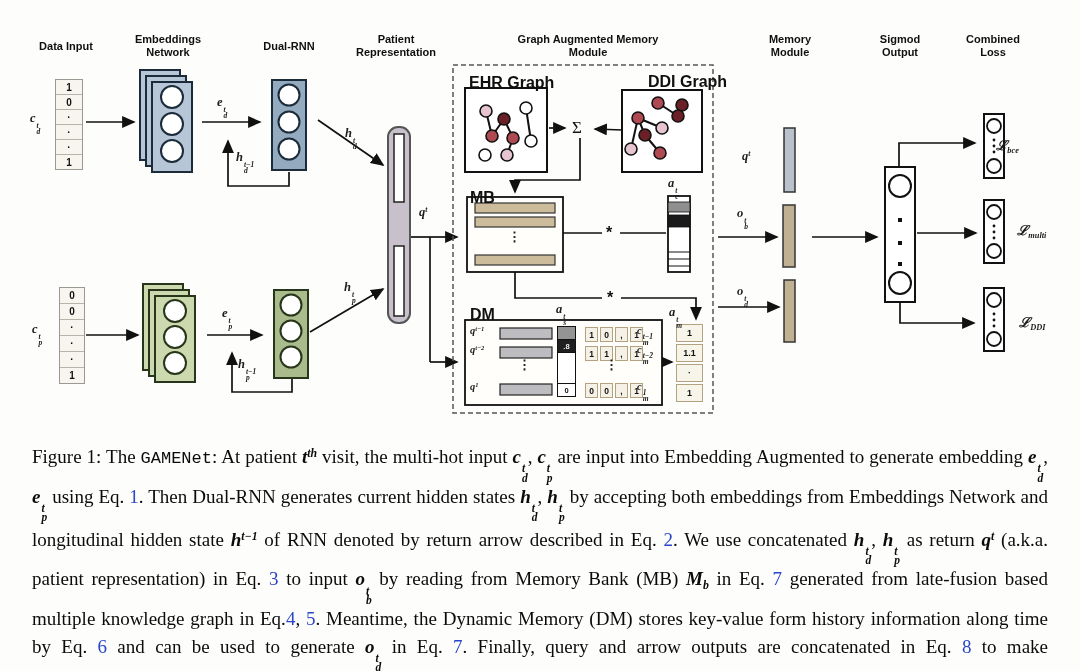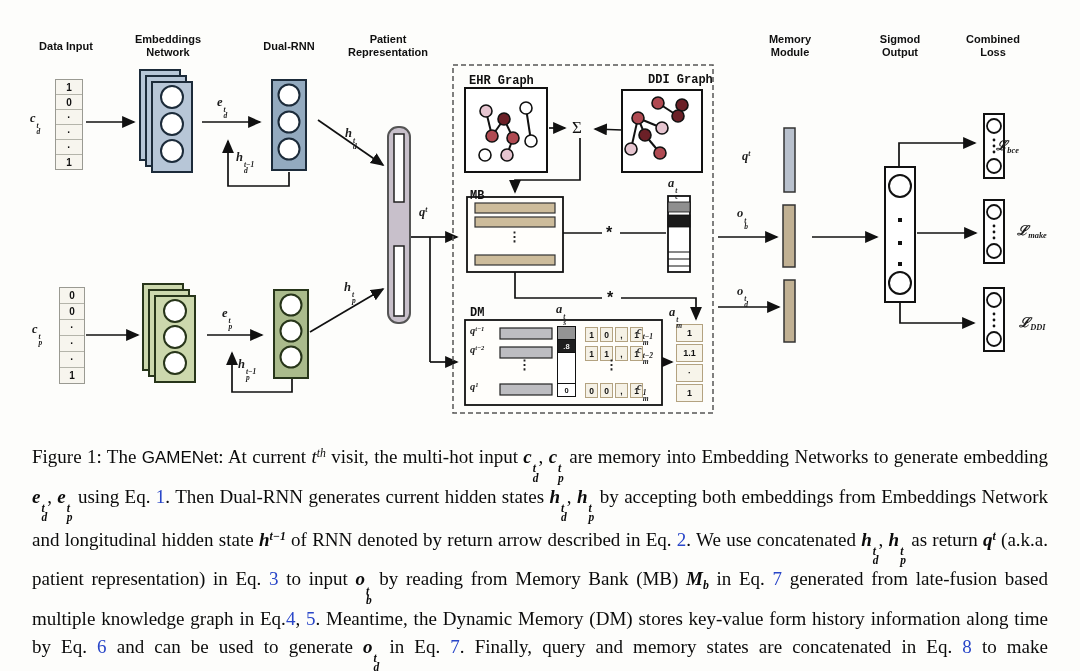--- a/index.html
+++ b/index.html
@@ -1,21 +1,21 @@
 <!DOCTYPE html>
 <html style="--blue-stack: #b7c6d7; --blue-rnn: #93aabf; --green-stack: #ccd8ad; --green-rnn: #aabb8c; --patient-fill: #c8c0cb; --mb-bar: #cdbc9b; --mem-bar: #c1b193; --q-bar: #b9c1cd; --dm-bar: #bdbdc1; --node-dark: #6b2027; --node-red: #b04a52; --node-pink: #e6c5d0; --link-blue: #2946c8; --ink: #111111;"><head>
 <meta charset="utf-8">
 <style>
   html,body{margin:0;padding:0;}
   body{width:1080px;height:671px;background:#fdfdfb;font-family:"Liberation Sans",sans-serif;color:#111;overflow:hidden;}
   .fig{position:relative;width:1080px;height:432px;}
   .fig svg{position:absolute;left:0;top:0;}
   
   .hdr{position:absolute;transform:translateX(-50%);text-align:center;font-weight:bold;font-size:11px;line-height:13px;white-space:pre-line;color:#101010;}
-  .boxlab{position:absolute;font-weight:bold;font-size:12px;color:#101010;font-family:Liberation Mono, monospace;}
+  .boxlab{position:absolute;font-weight:bold;font-size:16px;color:#101010;}
   
   .mlabel{position:absolute;font-family:"Liberation Serif",serif;font-style:italic;font-weight:bold;font-size:12.5px;color:#1c1c1c;white-space:nowrap;}
   .mlabel.small{font-size:10.5px;}
   .mlabel.loss{font-size:13.5px;}
   .ss{display:inline-flex;flex-direction:column;vertical-align:-0.45em;line-height:0.85;margin-left:1px;}
   .mlabel .ss .sp,.mlabel .ss .sb{font-size:7.5px;}
   .sup1{font-size:0.62em;vertical-align:0.5em;}
   .sub1{font-size:0.62em;vertical-align:-0.3em;}
   
   .vec{position:absolute;display:flex;flex-direction:column;border:1px solid #9a9a92;background:#f7f5ee;}
@@ -31,24 +31,24 @@
   .asvec .asc{height:12px;border-bottom:1px solid #111;display:flex;align-items:center;justify-content:center;font-size:7.5px;font-weight:bold;}
   .asvec .asc:last-child{border-bottom:none;}
   .asvec .seg-gray{background:#949494;}
   .asvec .seg-dark{background:#1f1f1f;color:#eee;}
   .asvec .seg-tall{height:30px;}
   .dots{position:absolute;font-size:13px;font-weight:bold;color:#222;line-height:1;}
   .sigma{position:absolute;font-family:"Liberation Serif",serif;font-size:17px;color:#111;}
   .star{position:absolute;font-size:16px;font-weight:bold;color:#111;}
   
   .caption{position:absolute;left:32px;top:440px;width:1016px;font-family:"Liberation Serif",serif;font-size:19px;line-height:27.5px;text-align:justify;color:#0b0b0b;}
-  .cap-mono{font-family:Liberation Sans, sans-serif;font-size:17px;}
+  .cap-mono{font-family:Liberation Mono, monospace;font-size:17px;}
   .cap-eq{color:var(--link-blue,#2946c8);}
   .cap-math{font-style:italic;font-weight:bold;white-space:nowrap;}
-  .cap-math.nb{font-weight:normal;}
+  .cap-math.nb{font-weight:bold;}
   .cap-math .ss{vertical-align:-0.5em;line-height:0.8;}
   .cap-math .ss .sp,.cap-math .ss .sb{font-size:11.5px;}
 </style>
 </head>
 <body>
 
 <div class="fig">
 
 <svg width="1080" height="432" viewBox="0 0 1080 432">
   <defs>
@@ -239,22 +239,24 @@
       <circle cx="994" cy="320" r="1.4" fill="#111" stroke="none"></circle>
       <circle cx="994" cy="326" r="1.4" fill="#111" stroke="none"></circle>
     </g>
   </g>
 </svg>
 
 <div class="hdr" style="left:66px;top:40px">Data Input</div>
 <div class="hdr" style="left:168px;top:33px">Embeddings
 Network</div>
 <div class="hdr" style="left:289px;top:40px">Dual-RNN</div>
-<div class="hdr" style="left:388px;top:33px">Patient
+<div class="hdr" style="left:396px;top:33px">Patient
 Representation</div>
+<div class="hdr" style="left:588px;top:33px">Graph Augmented Memory
+Module</div>
 <div class="hdr" style="left:790px;top:33px">Memory
 Module</div>
 <div class="hdr" style="left:900px;top:33px">Sigmod
 Output</div>
 <div class="hdr" style="left:993px;top:33px">Combined
 Loss</div>
 
 <div class="boxlab" style="left:469px;top:74px">EHR Graph</div>
 <div class="boxlab" style="left:648px;top:73px">DDI Graph</div>
 <div class="boxlab" style="left:470px;top:189px">MB</div>
@@ -381,32 +383,32 @@
       </span></span>
 <span class="mlabel small" style="left:637px;top:344px"><span class="mb">c</span><span class="ss">
         <span class="sp">t−2</span>
         <span class="sb">m</span>
       </span></span>
 <span class="mlabel small" style="left:637px;top:381px"><span class="mb">c</span><span class="ss">
         <span class="sp">1</span>
         <span class="sb">m</span>
       </span></span>
 <span class="mlabel loss" style="left:996px;top:136px"><span class="mb">ℒ</span><span class="sub1">bce</span></span>
-<span class="mlabel loss" style="left:1017px;top:221px"><span class="mb">ℒ</span><span class="sub1">make</span></span>
+<span class="mlabel loss" style="left:1017px;top:221px"><span class="mb">ℒ</span><span class="sub1">multi</span></span>
 <span class="mlabel loss" style="left:1019px;top:313px"><span class="mb">ℒ</span><span class="sub1">DDI</span></span>
 
 </div>
 
-<div class="caption"><span class="cap-t">Figure 1: The </span><span class="cap-mono">GAMENet</span><span class="cap-t">: At current </span><span class="cap-math nb"><span class="mb">t</span><span class="sup1">th</span></span><span class="cap-t"> visit, the multi-hot input </span><span class="cap-math"><span class="mb">c</span><span class="ss">
+<div class="caption"><span class="cap-t">Figure 1: The </span><span class="cap-mono">GAMENet</span><span class="cap-t">: At patient </span><span class="cap-math nb"><span class="mb">t</span><span class="sup1">th</span></span><span class="cap-t"> visit, the multi-hot input </span><span class="cap-math"><span class="mb">c</span><span class="ss">
         <span class="sp">t</span>
         <span class="sb">d</span>
       </span></span><span class="cap-t">, </span><span class="cap-math"><span class="mb">c</span><span class="ss">
         <span class="sp">t</span>
         <span class="sb">p</span>
-      </span></span><span class="cap-t"> are memory into Embedding Networks to generate embedding </span><span class="cap-math"><span class="mb">e</span><span class="ss">
+      </span></span><span class="cap-t"> are input into Embedding Augmented to generate embedding </span><span class="cap-math"><span class="mb">e</span><span class="ss">
         <span class="sp">t</span>
         <span class="sb">d</span>
       </span></span><span class="cap-t">, </span><span class="cap-math"><span class="mb">e</span><span class="ss">
         <span class="sp">t</span>
         <span class="sb">p</span>
       </span></span><span class="cap-t"> using Eq. </span><span class="cap-eq">1</span><span class="cap-t">. Then Dual-RNN generates current hidden states </span><span class="cap-math"><span class="mb">h</span><span class="ss">
         <span class="sp">t</span>
         <span class="sb">d</span>
       </span></span><span class="cap-t">, </span><span class="cap-math"><span class="mb">h</span><span class="ss">
         <span class="sp">t</span>
@@ -416,13 +418,13 @@
         <span class="sb">d</span>
       </span></span><span class="cap-t">, </span><span class="cap-math"><span class="mb">h</span><span class="ss">
         <span class="sp">t</span>
         <span class="sb">p</span>
       </span></span><span class="cap-t"> as return </span><span class="cap-math"><span class="mb">q</span><span class="sup1">t</span></span><span class="cap-t"> (a.k.a. patient representation) in Eq. </span><span class="cap-eq">3</span><span class="cap-t"> to input </span><span class="cap-math"><span class="mb">o</span><span class="ss">
         <span class="sp">t</span>
         <span class="sb">b</span>
       </span></span><span class="cap-t"> by reading from Memory Bank (MB) </span><span class="cap-math"><span class="mb">M</span><span class="sub1">b</span></span><span class="cap-t"> in Eq. </span><span class="cap-eq">7</span><span class="cap-t"> generated from late-fusion based multiple knowledge graph in Eq.</span><span class="cap-eq">4</span><span class="cap-t">, </span><span class="cap-eq">5</span><span class="cap-t">. Meantime, the Dynamic Memory (DM) stores key-value form history information along time by Eq. </span><span class="cap-eq">6</span><span class="cap-t"> and can be used to generate </span><span class="cap-math"><span class="mb">o</span><span class="ss">
         <span class="sp">t</span>
         <span class="sb">d</span>
-      </span></span><span class="cap-t"> in Eq. </span><span class="cap-eq">7</span><span class="cap-t">. Finally, query and memory states are concatenated in Eq. </span><span class="cap-eq">8</span><span class="cap-t"> to make recommendation. In training phase, combined loss Eq. </span></div>
+      </span></span><span class="cap-t"> in Eq. </span><span class="cap-eq">7</span><span class="cap-t">. Finally, query and arrow outputs are concatenated in Eq. </span><span class="cap-eq">8</span><span class="cap-t"> to make recommendation. In training phase, combined loss Eq. </span></div>
 
 </body></html>

